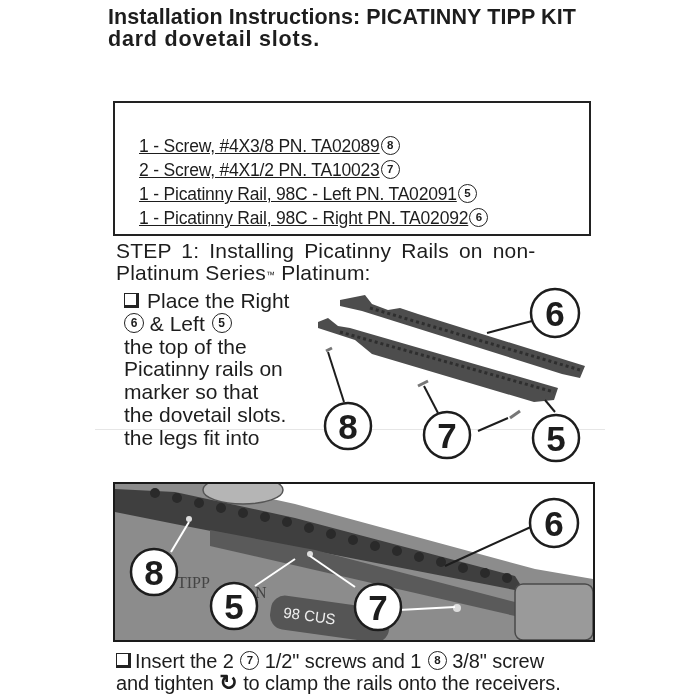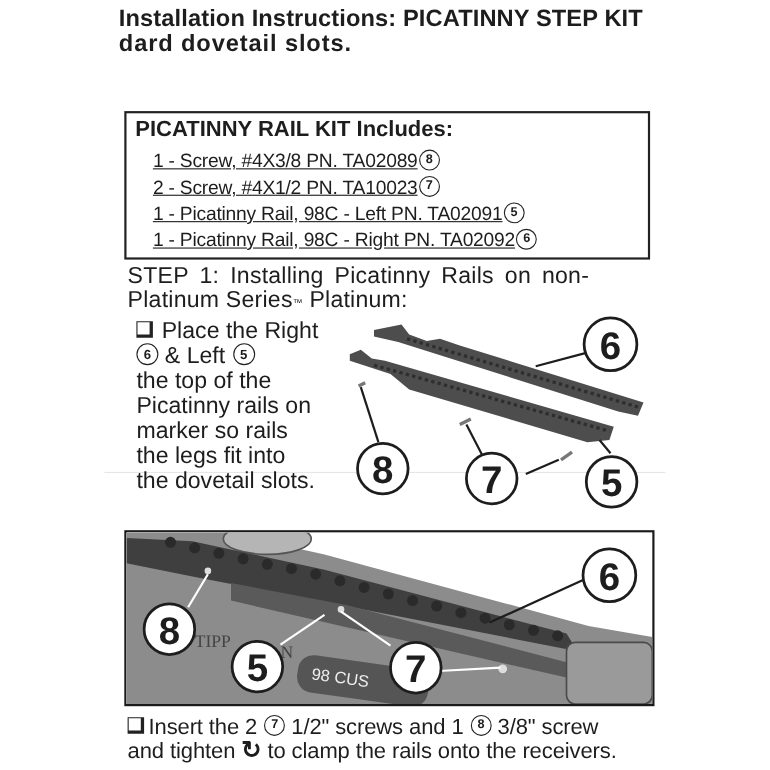--- a/index.html
+++ b/index.html
@@ -27,48 +27,47 @@
   .bottom { left:116px; top:650px; font-size:20px; line-height:22px; white-space:nowrap; letter-spacing:-0.1px; }
   .rot { font-weight:bold; font-size:22px; line-height:18px; }
   .hr { left:95px; top:429px; width:510px; height:1px; background:#e6e6e6; }
 </style>
 </head>
 <body>
 
 <div class="abs hdr">
   <div class="l1">
     <span>Installation Instructions:</span>
-    <span>PICATINNY STEP KIT</span>
+    <span>PICATINNY TIPP KIT</span>
   </div>
   <div class="l4">dard dovetail slots.</div>
 </div>
 
 <div class="abs kit">
-  <div class="title">PICATINNY RAIL KIT  Includes:</div>
   <div class="item" style="top:33px"><span>1 - Screw, #4X3/8   PN. TA02089</span><span class="circ">8</span></div>
   <div class="item" style="top:57px"><span>2 - Screw, #4X1/2   PN. TA10023</span><span class="circ">7</span></div>
   <div class="item" style="top:81px"><span>1 - Picatinny Rail, 98C - Left   PN. TA02091</span><span class="circ">5</span></div>
   <div class="item" style="top:105px"><span>1 - Picatinny Rail, 98C - Right   PN. TA02092</span><span class="circ">6</span></div>
 </div>
 
 <div class="abs step1">
   <div class="l1">STEP 1: Installing Picatinny Rails on non-</div>
   <div><span>Platinum Series</span><sup class="tm">™</sup><span> Platinum:</span></div>
 </div>
 
 <div class="abs hr"></div>
 
 <div class="abs place">
   <div><span class="chk"></span><span>Place the Right</span></div>
   <div><span class="circ" style="margin-left:0;width:18px;height:18px;line-height:18px;font-size:12px;">6</span> <span>&amp; Left</span> <span class="circ" style="width:18px;height:18px;line-height:18px;font-size:12px;">5</span></div>
   <div>the top of the</div>
   <div>Picatinny rails on</div>
-  <div>marker so rails</div>
+  <div>marker so that</div>
+  <div>the dovetail slots.</div>
   <div>the legs fit into</div>
-  <div>the dovetail slots.</div>
 </div>
 
 <svg class="abs" style="left:300px;top:280px;" width="300" height="190">
 
   <g>
     <polygon points="40,20 65,15 72,24 88,30 100,28 118,34 285,86 280,98 262,94 62,31 40,26" fill="#4d4d4d"></polygon>
     <line x1="70" y1="28" x2="280" y2="90" stroke="#2e2e2e" stroke-width="3" stroke-dasharray="3,3"></line>
   </g>
 
   <g>

